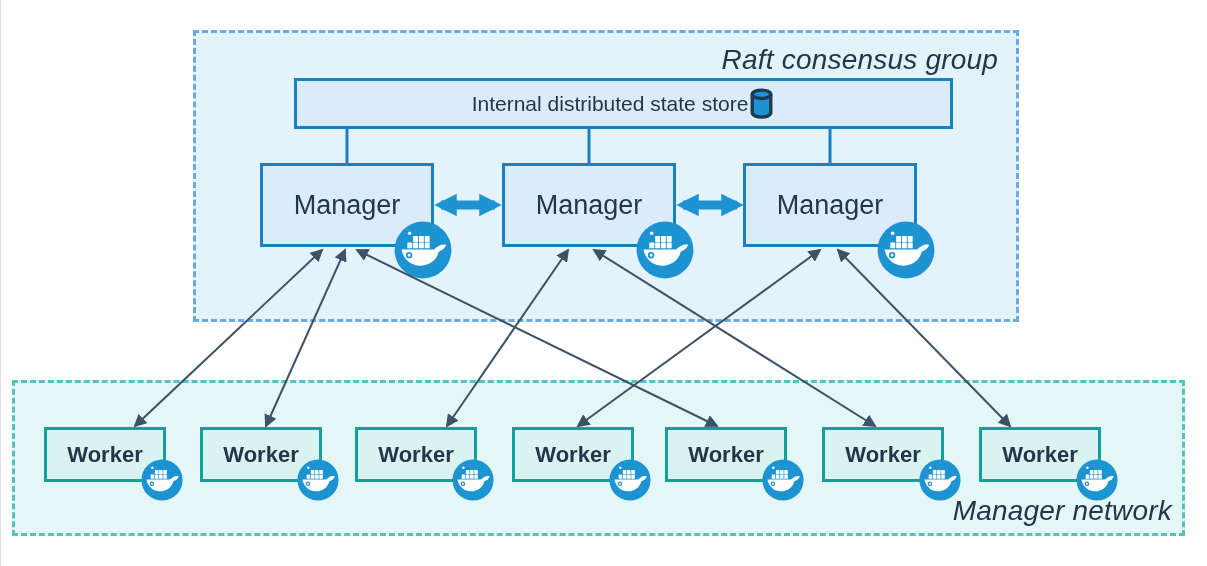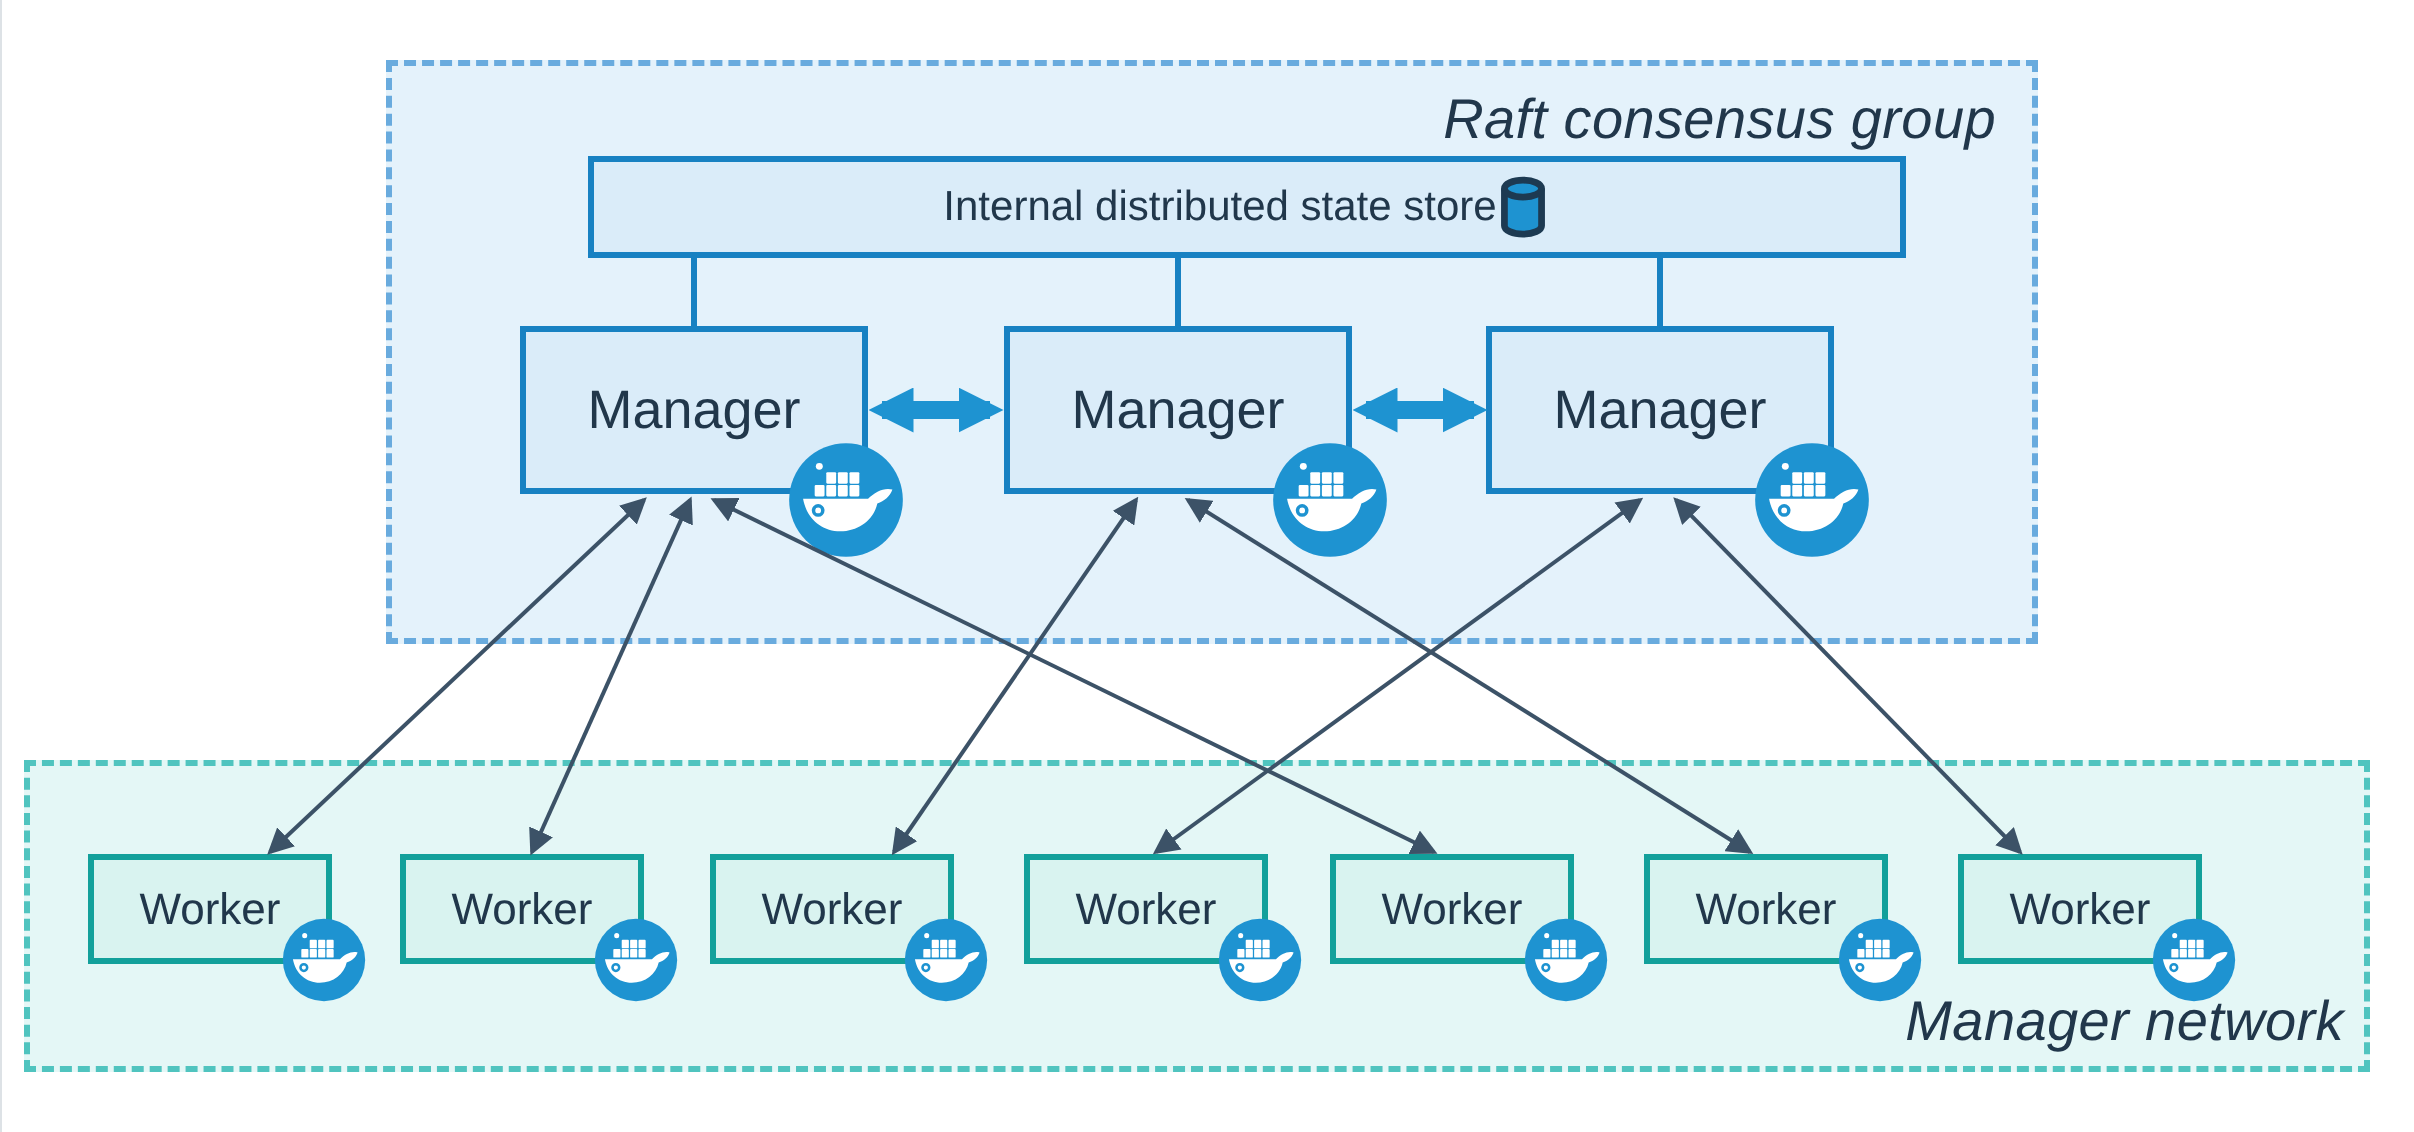--- a/index.html
+++ b/index.html
@@ -45,21 +45,21 @@
   }
   .store-label{font-size:21px;color:var(--text-dark);white-space:nowrap;}
   .cyl-icon{display:block;}
   .node{
     position:absolute;box-sizing:border-box;display:flex;align-items:center;justify-content:center;
   }
   .node.manager{
     background:var(--box-fill-blue);border:3px solid var(--box-border-blue);
   }
   .node.worker{
-    background:var(--worker-fill);border:3px solid var(--teal-border);
+    background:var(--worker-fill);border:3px solid var(--teal-border);font-weight:bold;
   }
   .node.manager .node-label{font-size:27px;}
   .node.worker .node-label{font-size:22px;}
   .node-label{color:var(--text-dark);}
   .docker-icon{position:absolute;}
   .node.manager .docker-icon{left:131px;top:55px;width:58px;height:58px;}
   .node.worker .docker-icon{left:94px;top:29px;width:42px;height:42px;}
   #edge-layer{
     position:absolute;left:0;top:0;width:1207px;height:566px;pointer-events:none;
   }

